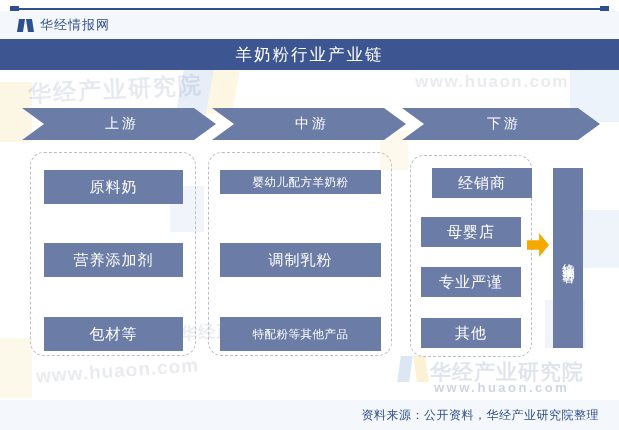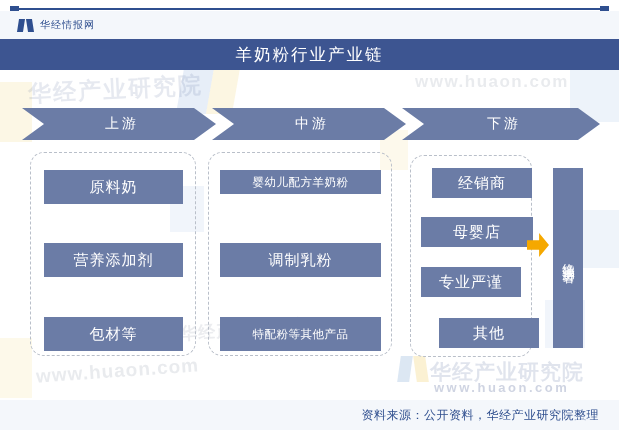--- a/index.html
+++ b/index.html
@@ -63,21 +63,21 @@
   .brand-logo i {
     position: absolute;
     top: 0;
     width: 6px; height: 13px;
     background: #2f4f8f;
     display: block;
   }
   .brand-logo i.l { left: 0;  transform: skewX(-9deg); }
   .brand-logo i.r { right: 0; transform: skewX(9deg); }
   .brand-name {
-    font-size: 10px;
+    font-size: 13px;
     color: #2f4f8f;
     letter-spacing: 1px;
   }
   .tagline {
     font-size: 12.5px;
     color: #2f4f8f;
     letter-spacing: .5px;
     display: flex;
     align-items: center;
     gap: 5px;
@@ -243,23 +243,23 @@
   
   .n-u1 { left: 44px; top: 170px; width: 139px; height: 34px; }
   .n-u2 { left: 44px; top: 243px; width: 139px; height: 34px; }
   .n-u3 { left: 44px; top: 317px; width: 139px; height: 34px; }
   
   .n-m1 { left: 220px; top: 170px; width: 161px; height: 24px; }
   .n-m2 { left: 220px; top: 243px; width: 161px; height: 34px; }
   .n-m3 { left: 220px; top: 317px; width: 161px; height: 34px; }
   
   .n-d1 { left: 432px; top: 168px; width: 100px; height: 30px; }
-  .n-d2 { left: 421px; top: 217px; width: 112px; height: 30px; }
+  .n-d2 { left: 421px; top: 217px; width: 100px; height: 30px; }
   .n-d3 { left: 421px; top: 267px; width: 100px; height: 30px; }
-  .n-d4 { left: 439px; top: 318px; width: 100px; height: 30px; }
+  .n-d4 { left: 421px; top: 318px; width: 100px; height: 30px; }
 
   
   .arrow-orange {
     position: absolute;
     left: 527px; top: 233px;
     width: 22px; height: 24px;
     background: #f5a800;
     clip-path: polygon(0 30%, 55% 30%, 55% 0, 100% 50%, 55% 100%, 55% 70%, 0 70%);
   }
 

